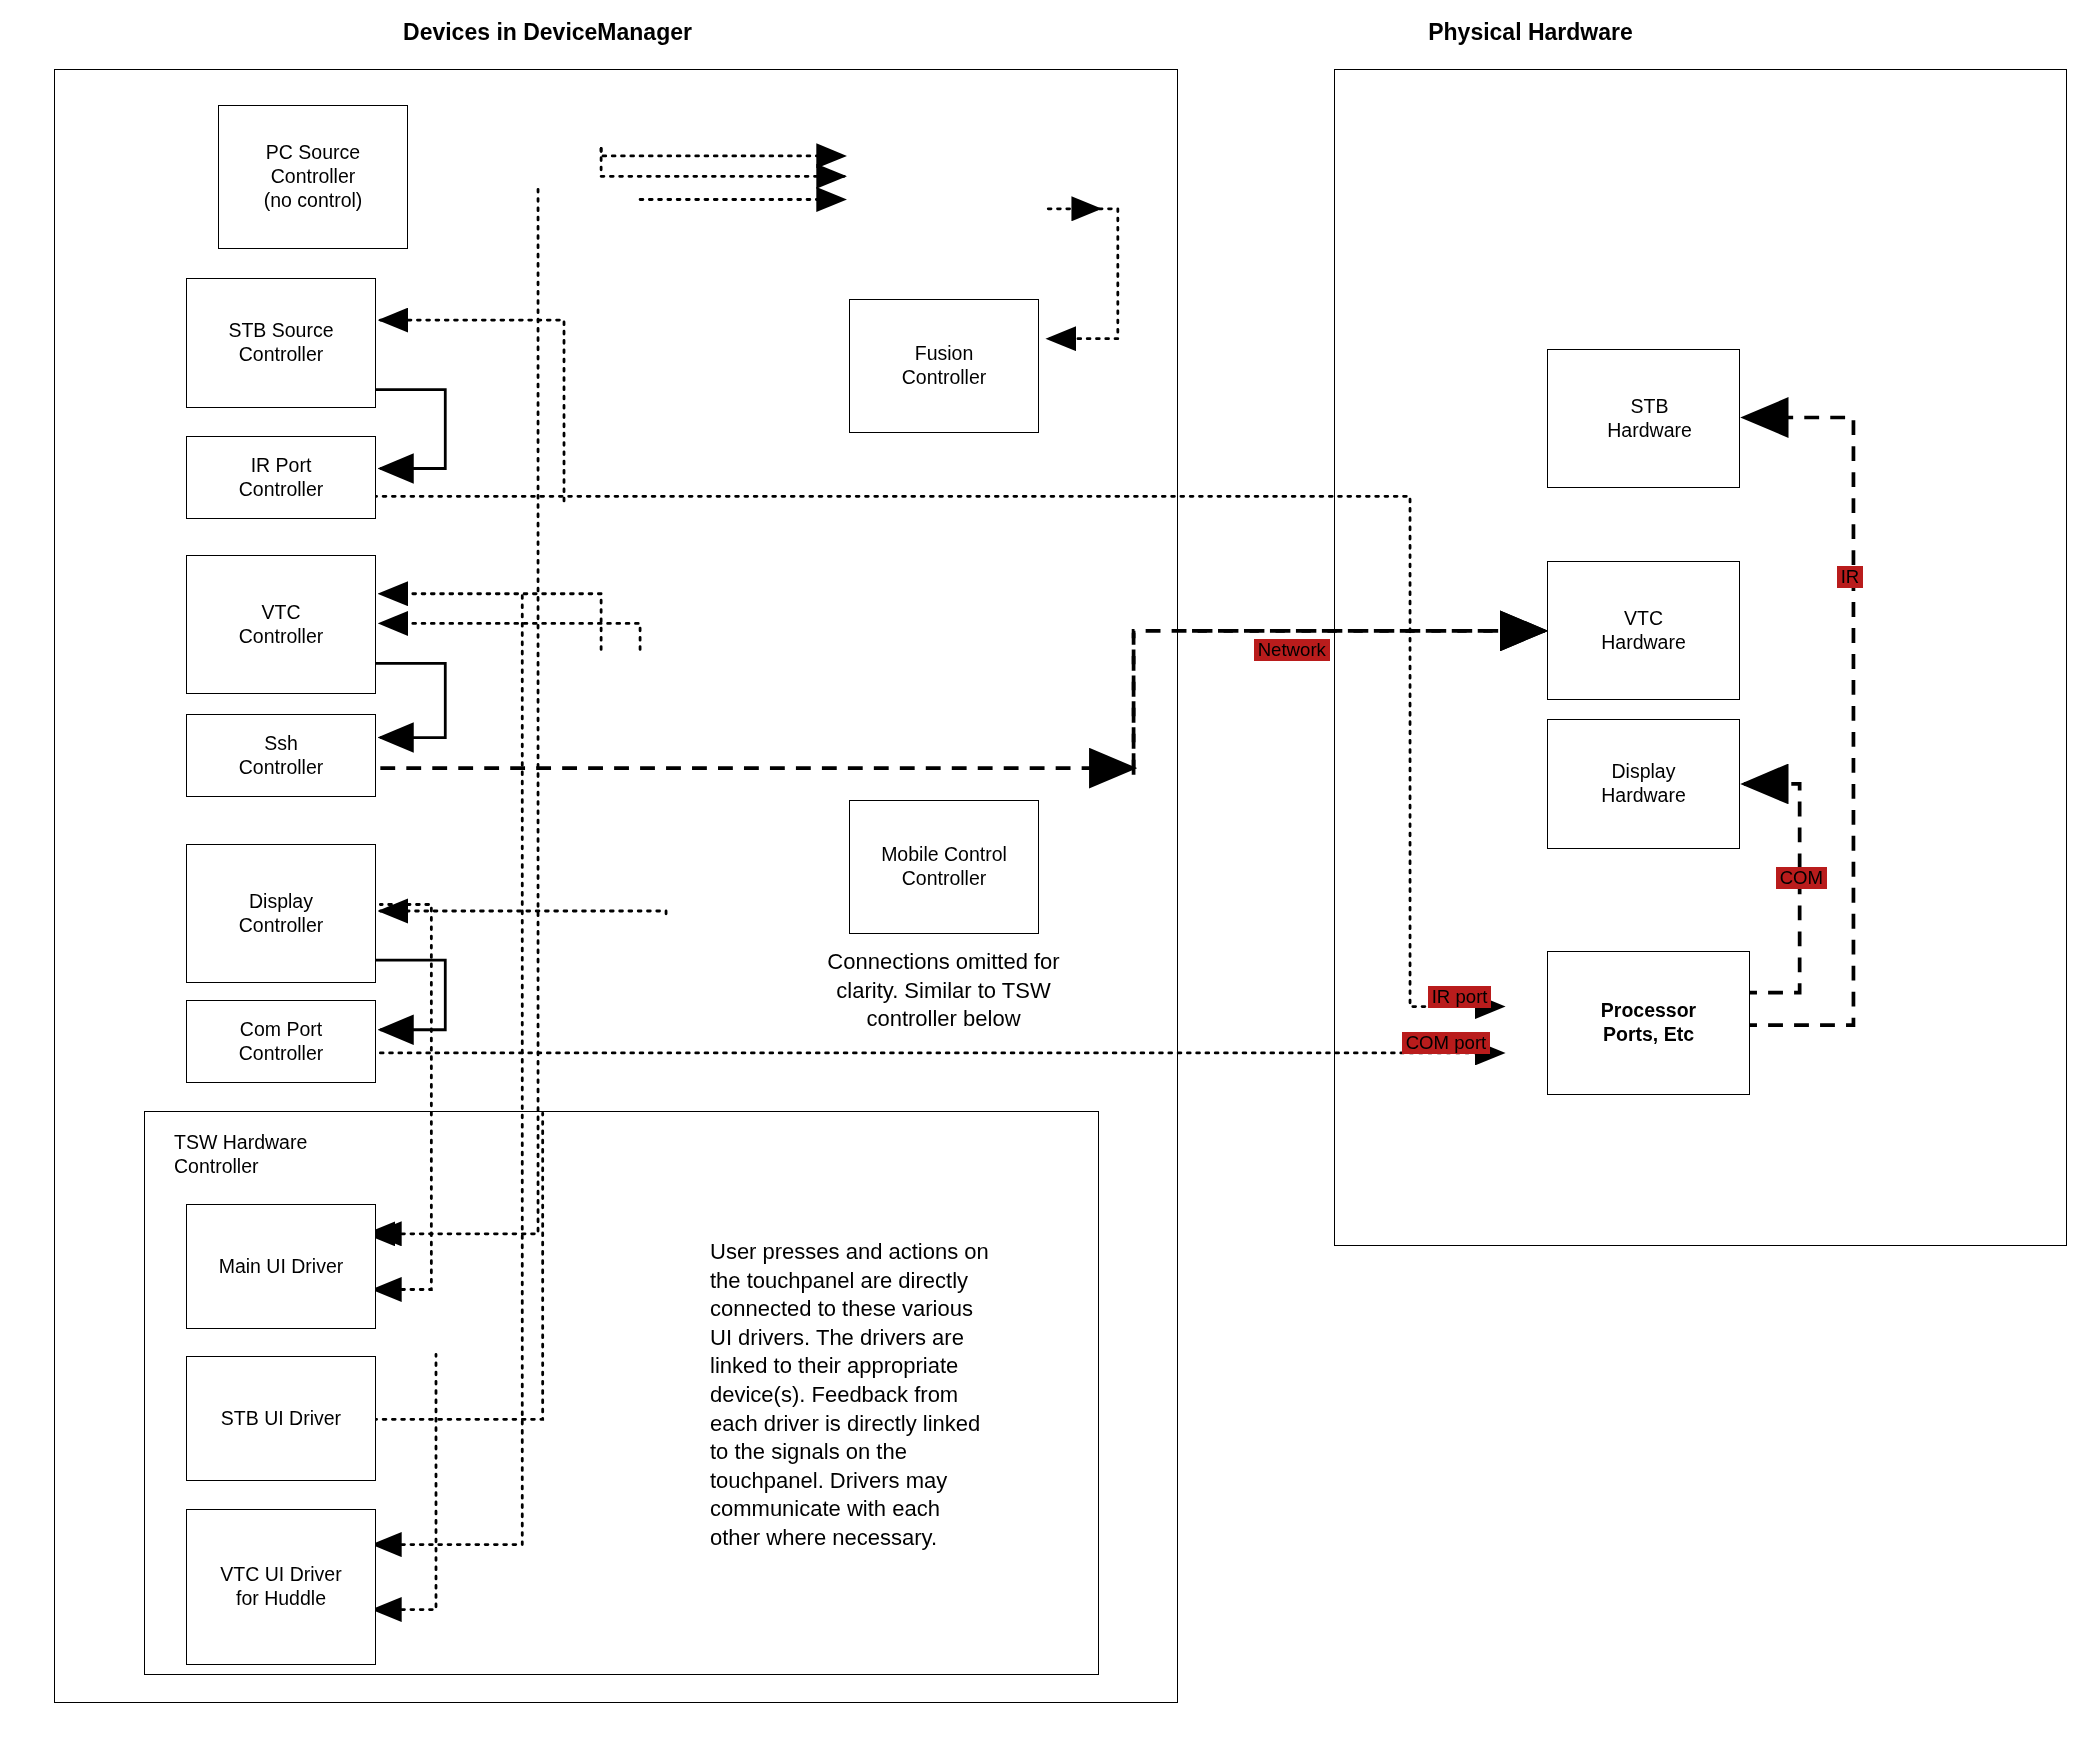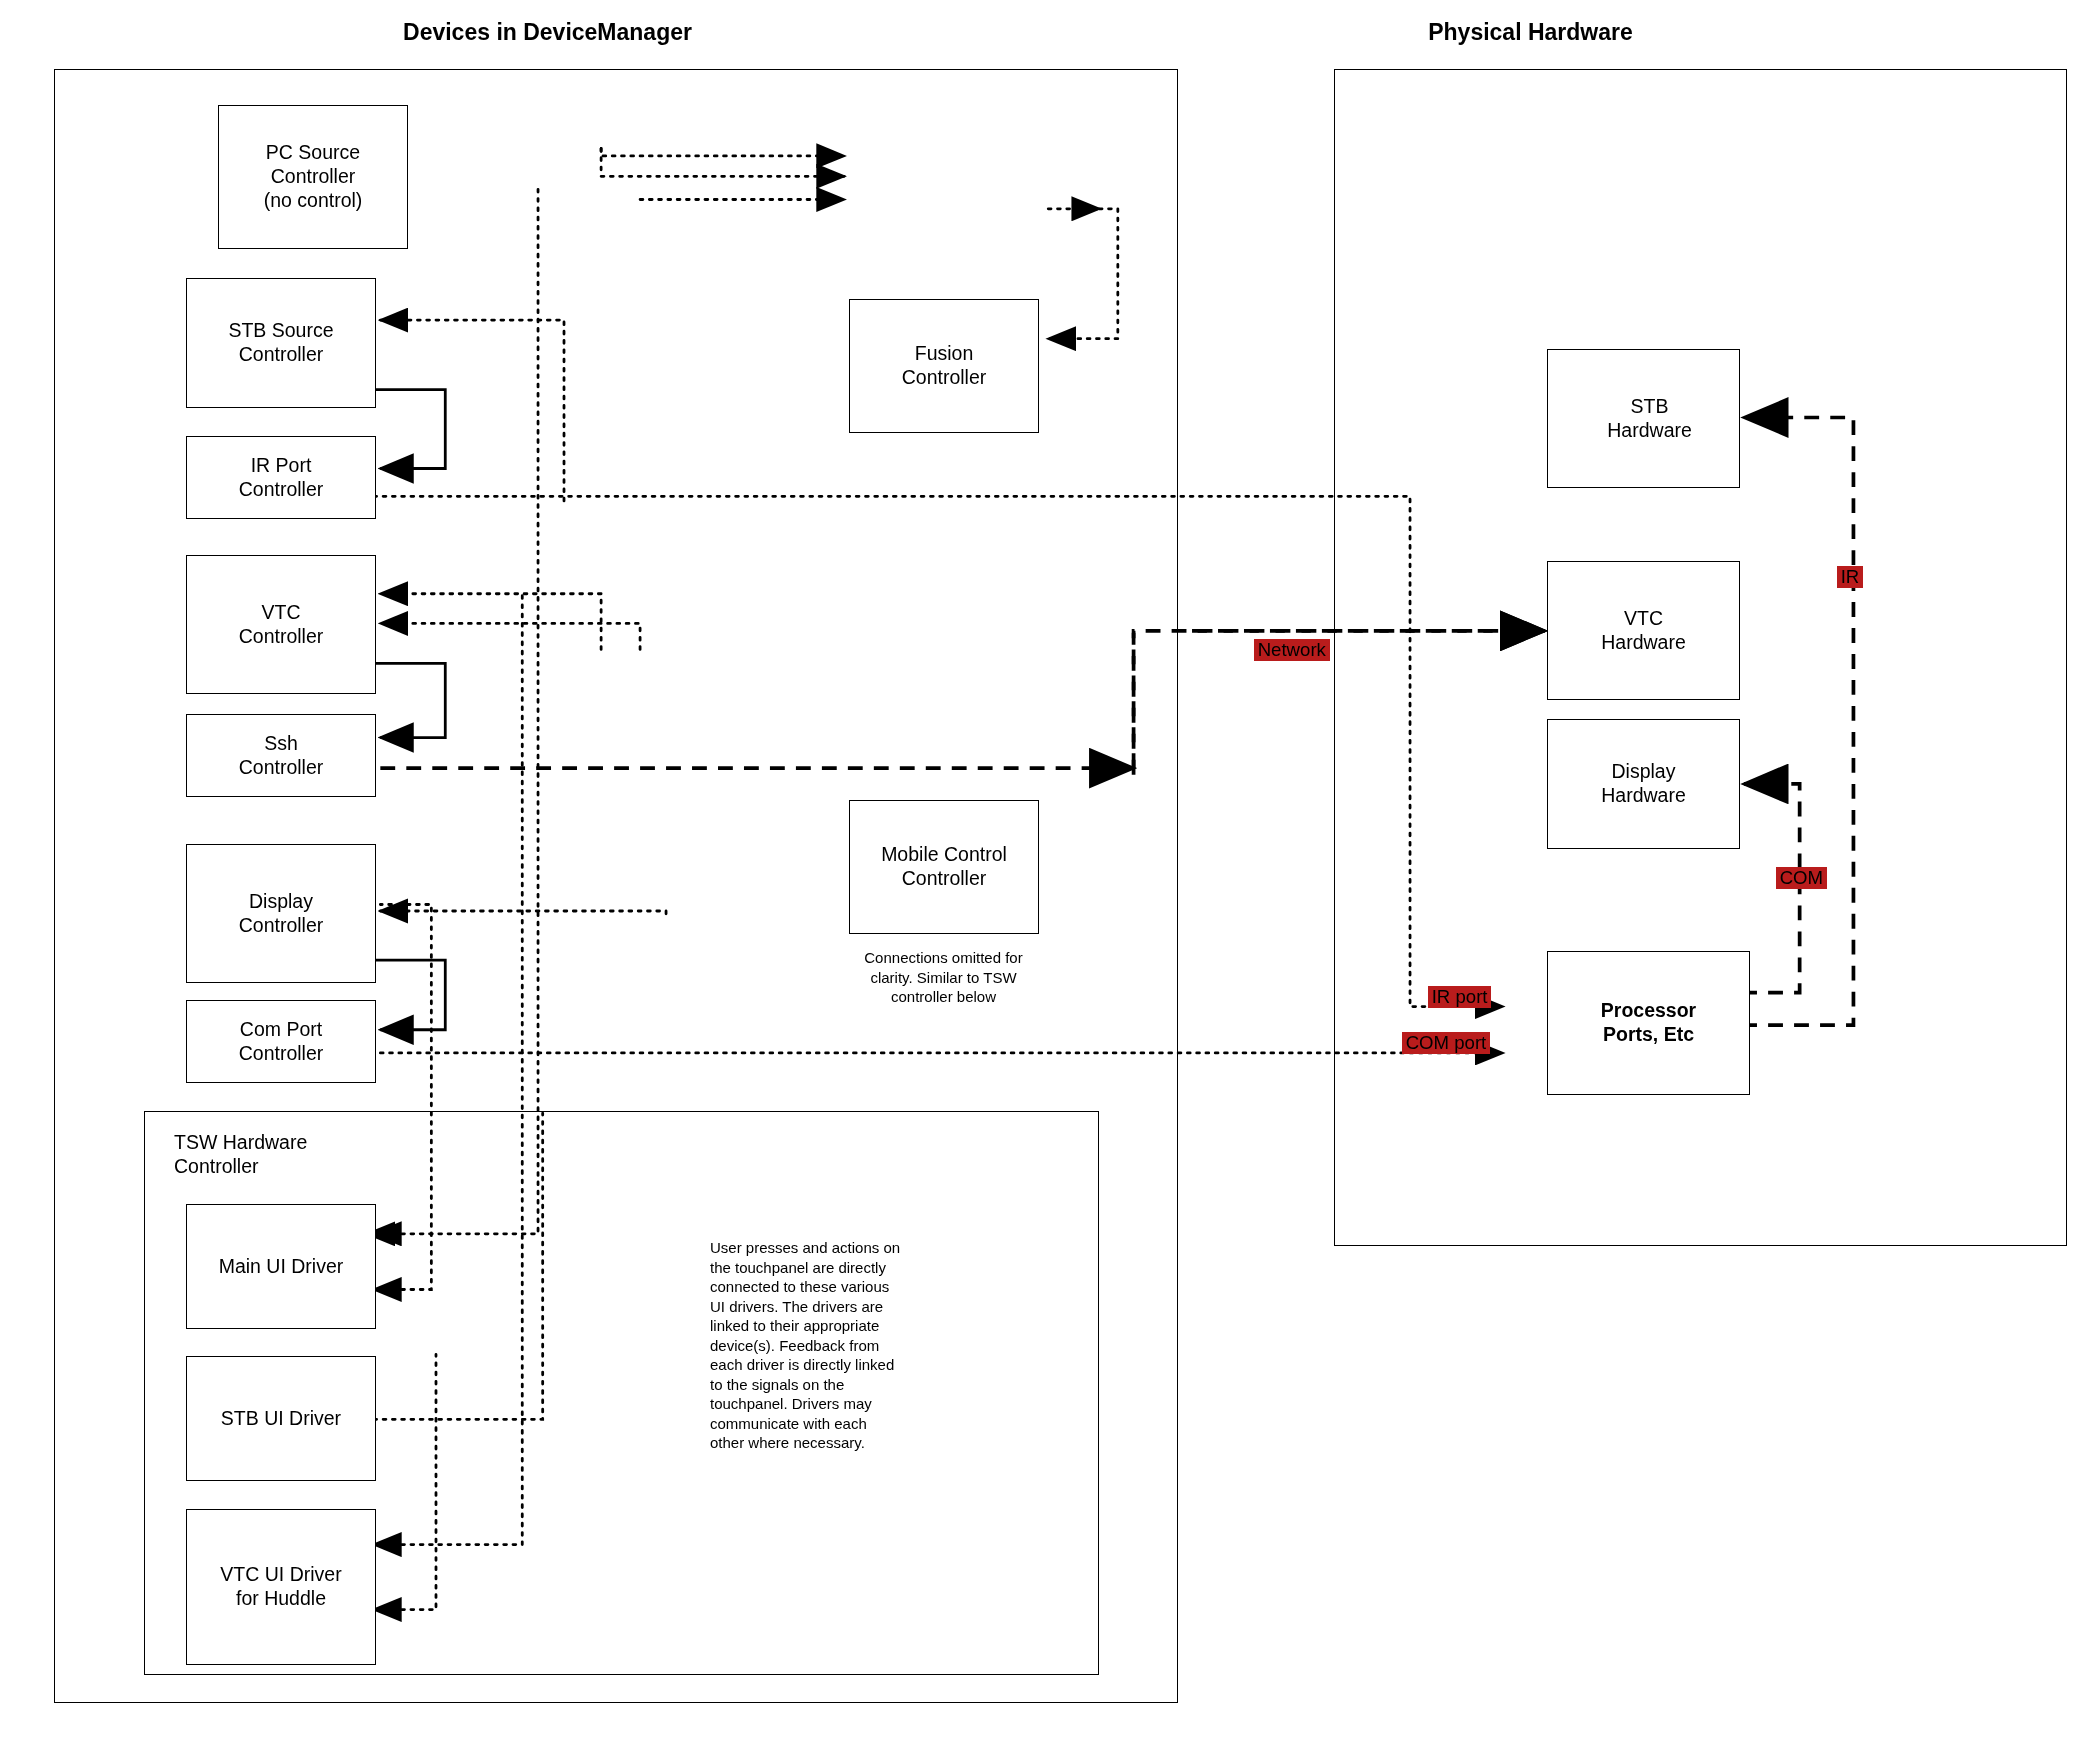--- a/index.html
+++ b/index.html
@@ -42,21 +42,21 @@
     justify-content: center;
     text-align: center;
     font-size: 19.5px;
     line-height: 1.22;
     color: #000;
     white-space: pre-line;
     padding: 1.9px;
   }
   .free-text {
     position: absolute;
-    font-size: 15px;
+    font-size: 22px;
     line-height: 1.3;
     color: #000;
     white-space: pre-line;
   }
   .free-text.center { text-align: center; }
   .label-small {
     position: absolute;
     font-size: 18.6px;
     background: #b91c1c;
     color: #000;

